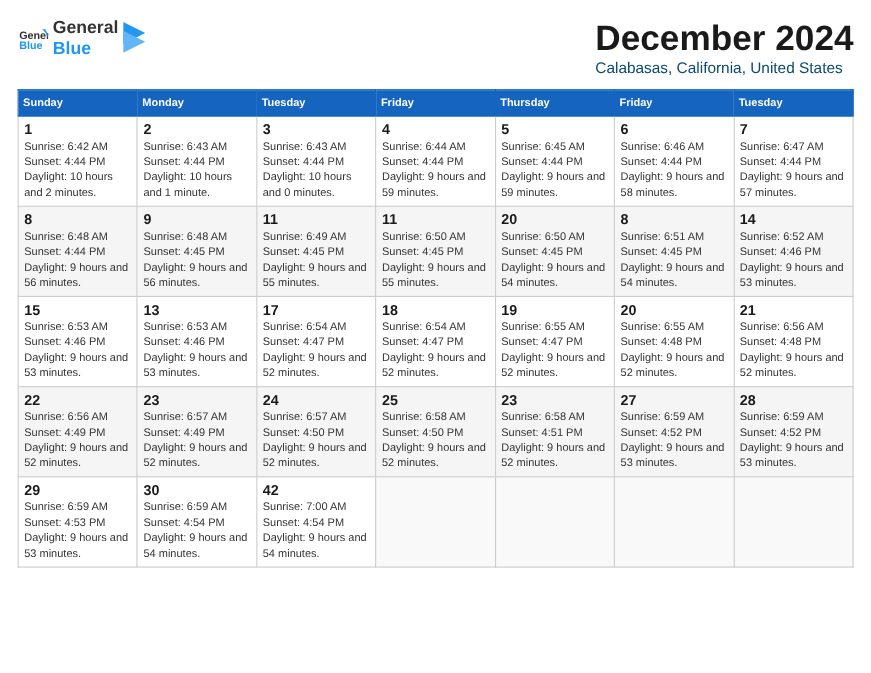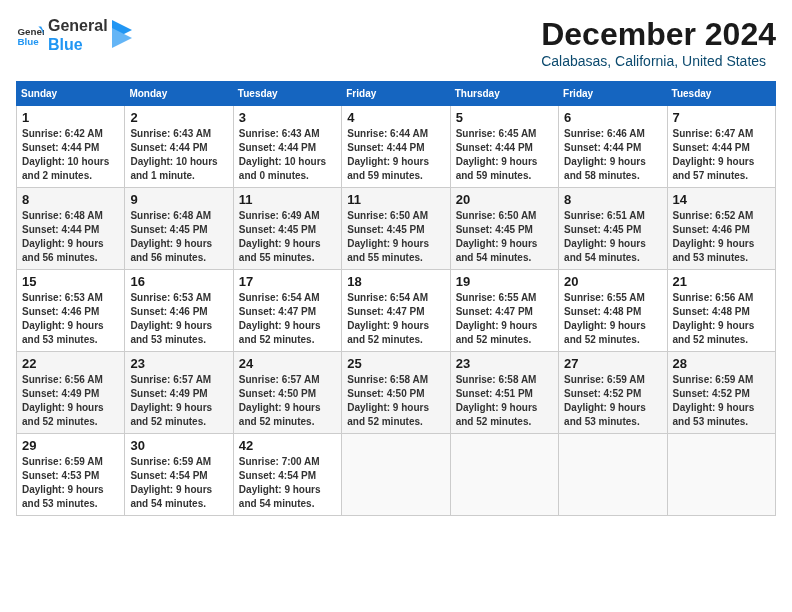--- a/index.html
+++ b/index.html
@@ -65,21 +65,20 @@
       font-size: 13px;
       font-weight: bold;
       color: #1a1a1a;
       display: block;
       margin-bottom: 2px;
     }
     .day-info {
       font-size: 10px;
       color: #333;
       line-height: 1.4;
-      font-weight: bold;
     }
     .empty-cell {
       background: #f9f9f9 !important;
     }
   </style>
 </head>
 <body>
 
 <div class="header">
   <div class="logo">
@@ -176,21 +175,21 @@
           <span class="day-number">14</span>
           <div class="day-info">Sunrise: 6:52 AM<br>Sunset: 4:46 PM<br>Daylight: 9 hours and 53 minutes.</div>
         </td>
       </tr>
       <tr>
         <td>
           <span class="day-number">15</span>
           <div class="day-info">Sunrise: 6:53 AM<br>Sunset: 4:46 PM<br>Daylight: 9 hours and 53 minutes.</div>
         </td>
         <td>
-          <span class="day-number">16</span>
+          <span class="day-number">13</span>
           <div class="day-info">Sunrise: 6:53 AM<br>Sunset: 4:46 PM<br>Daylight: 9 hours and 53 minutes.</div>
         </td>
         <td>
           <span class="day-number">17</span>
           <div class="day-info">Sunrise: 6:54 AM<br>Sunset: 4:47 PM<br>Daylight: 9 hours and 52 minutes.</div>
         </td>
         <td>
           <span class="day-number">18</span>
           <div class="day-info">Sunrise: 6:54 AM<br>Sunset: 4:47 PM<br>Daylight: 9 hours and 52 minutes.</div>
         </td>

